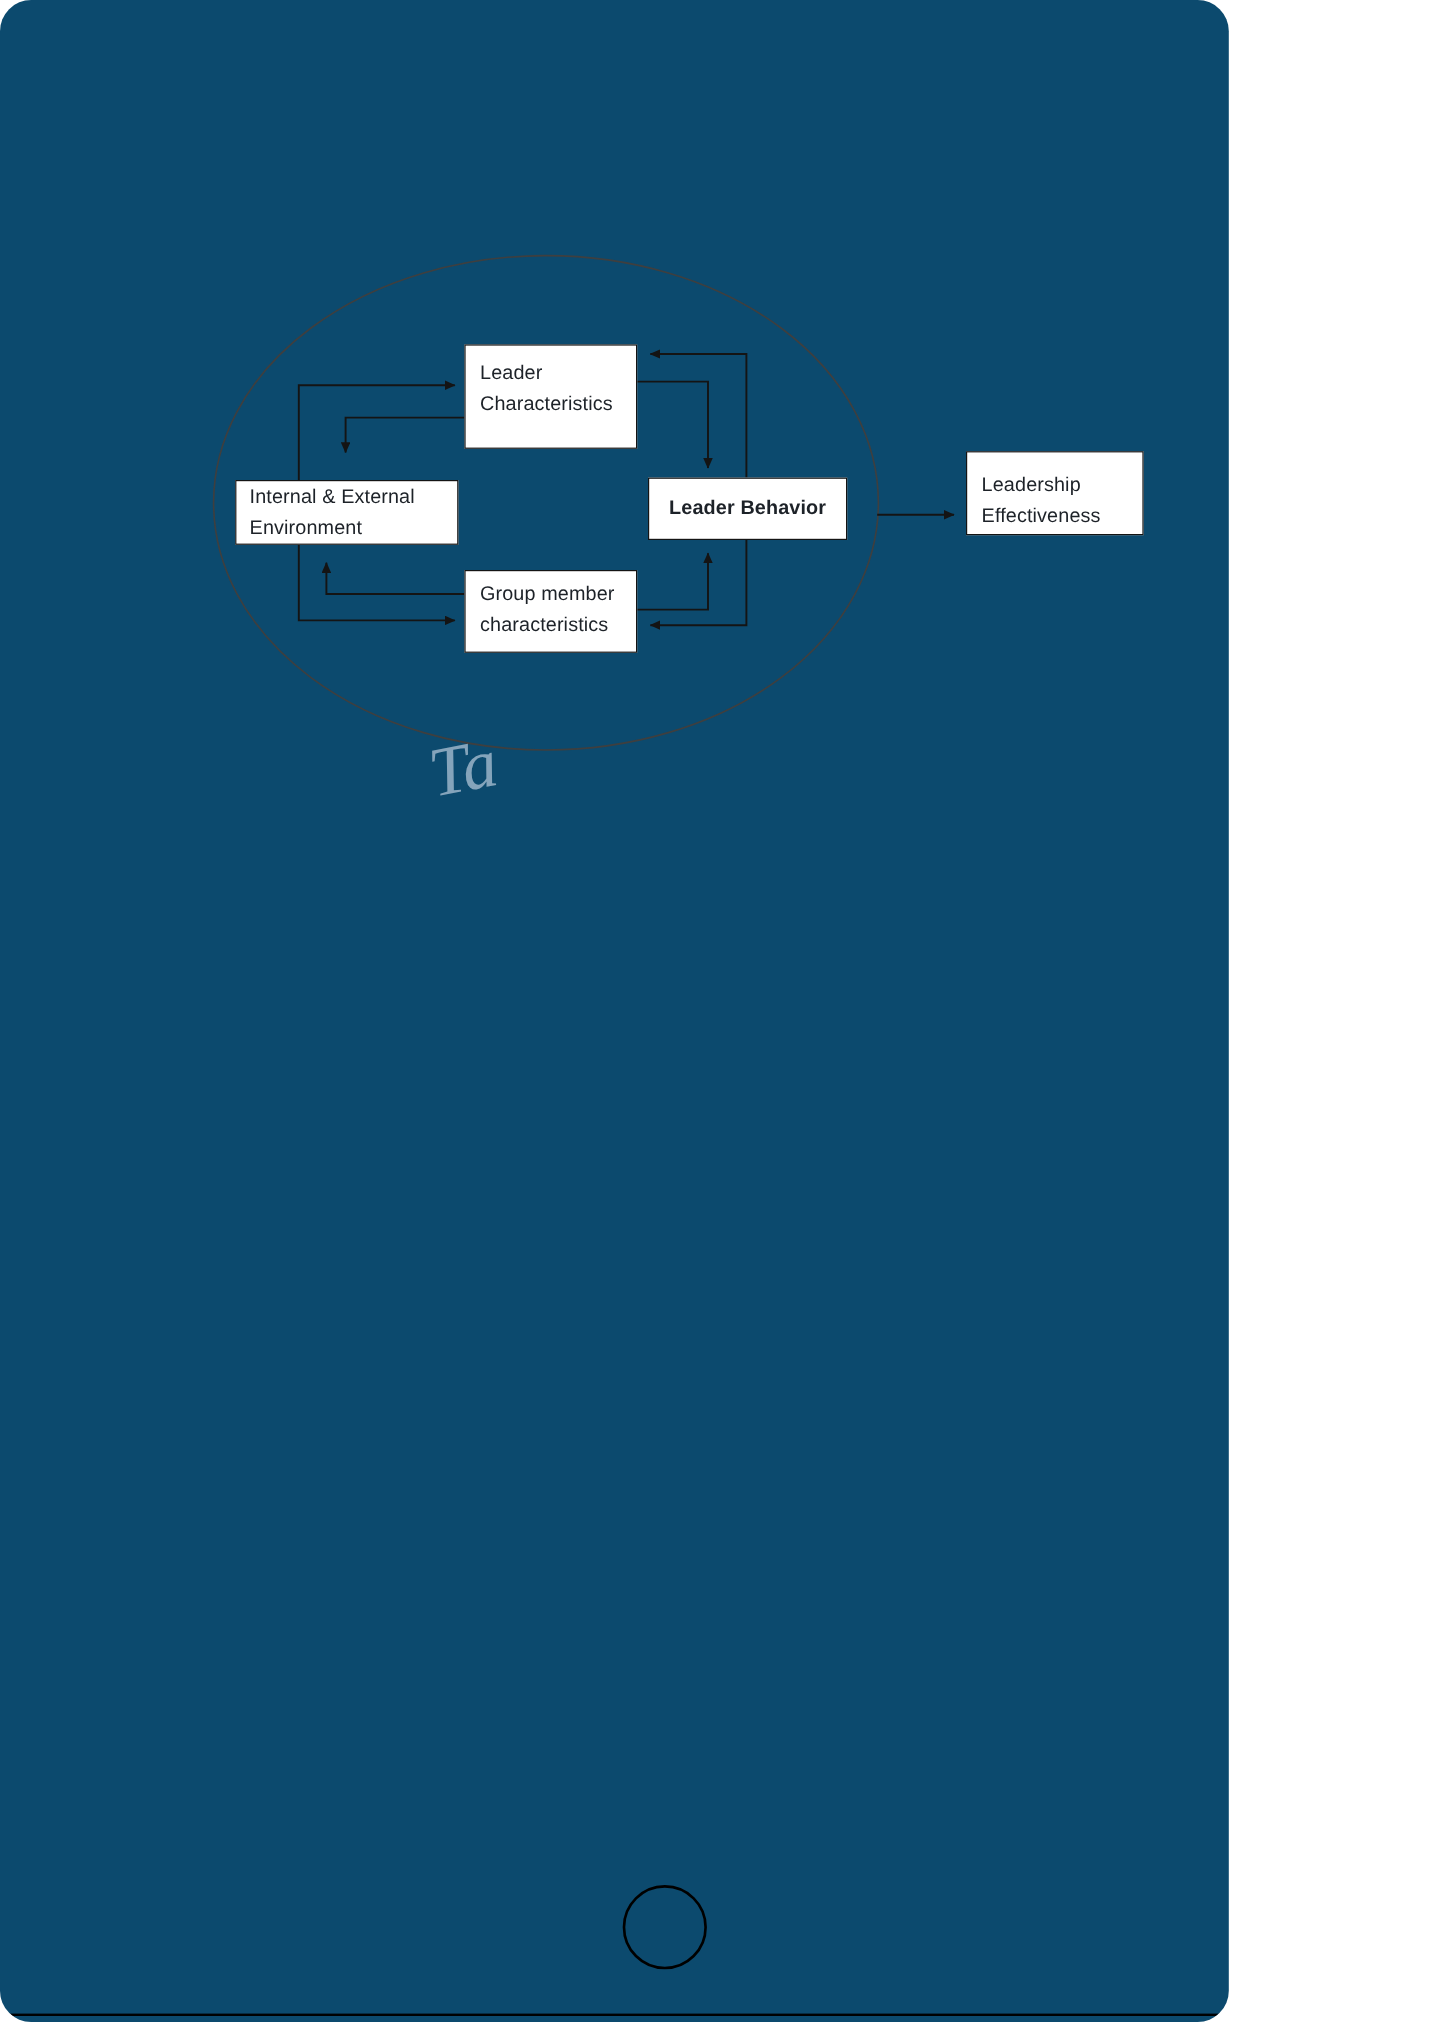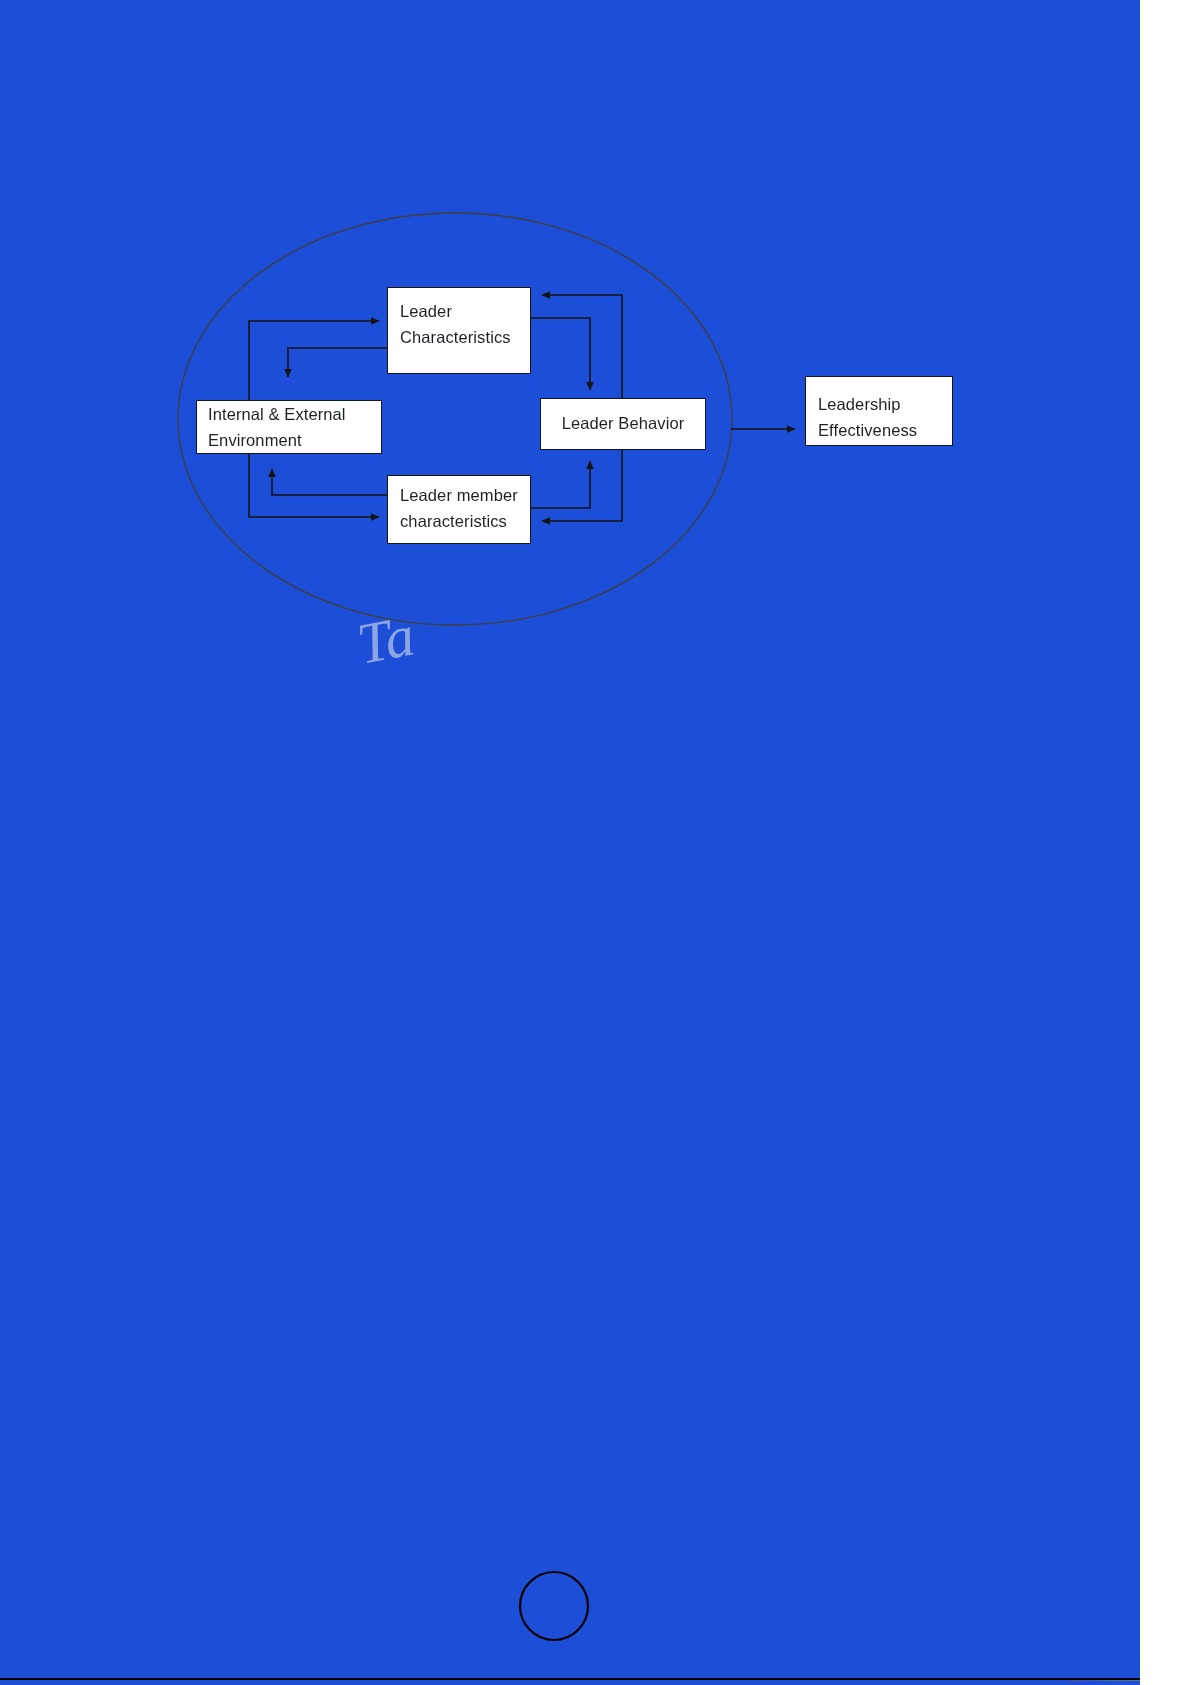--- a/index.html
+++ b/index.html
@@ -7,24 +7,25 @@
     margin: 0;
     padding: 0;
     background: #ffffff;
   }
   body {
     font-family: "Liberation Sans", sans-serif;
     color: #1a1a1a;
   }
   #page {
     position: relative;
-    width: 1140px;
+    width: 1024px;
     height: 1685px;
-    background: #1d4ed8;
+    background: #0c4a6e;
     overflow: hidden;
+    border-radius: 26px;
   }
   #diagram-svg {
     position: absolute;
     left: 0;
     top: 0;
     width: 1192px;
     height: 1685px;
     display: block;
   }
   .node-box {
@@ -125,26 +126,26 @@
   <div class="node-box" style="left:387px; top:287px; width:144px; height:87px;">
     <span class="line">Leader</span>
     <span class="line">Characteristics</span>
   </div>
 
   <div class="node-box" style="left:196px; top:400px; width:186px; height:54px; padding-top:0; padding-left:11px;">
     <span class="line">Internal &amp; External</span>
     <span class="line">Environment</span>
   </div>
 
-  <div class="node-box centered" style="left:540px; top:398px; width:166px; height:52px;">
+  <div class="node-box centered" style="left:540px; top:398px; width:166px; height:52px;font-weight:bold;">
     <span class="line">Leader Behavior</span>
   </div>
 
   <div class="node-box" style="left:387px; top:475px; width:144px; height:69px; padding-top:6px;">
-    <span class="line">Leader member</span>
+    <span class="line">Group member</span>
     <span class="line">characteristics</span>
   </div>
 
   <div class="node-box" style="left:805px; top:376px; width:148px; height:70px; padding-top:14px;">
     <span class="line">Leadership</span>
     <span class="line">Effectiveness</span>
   </div>
 
   <div id="watermark">Ta</div>
 

